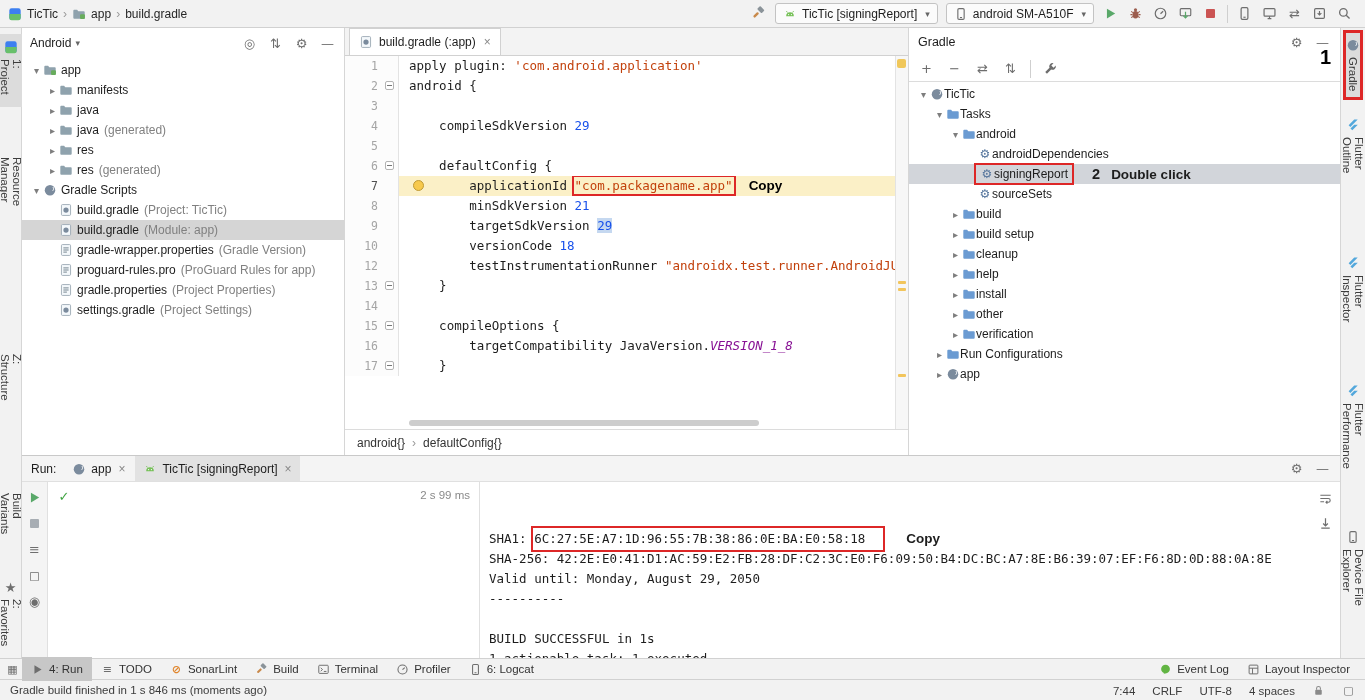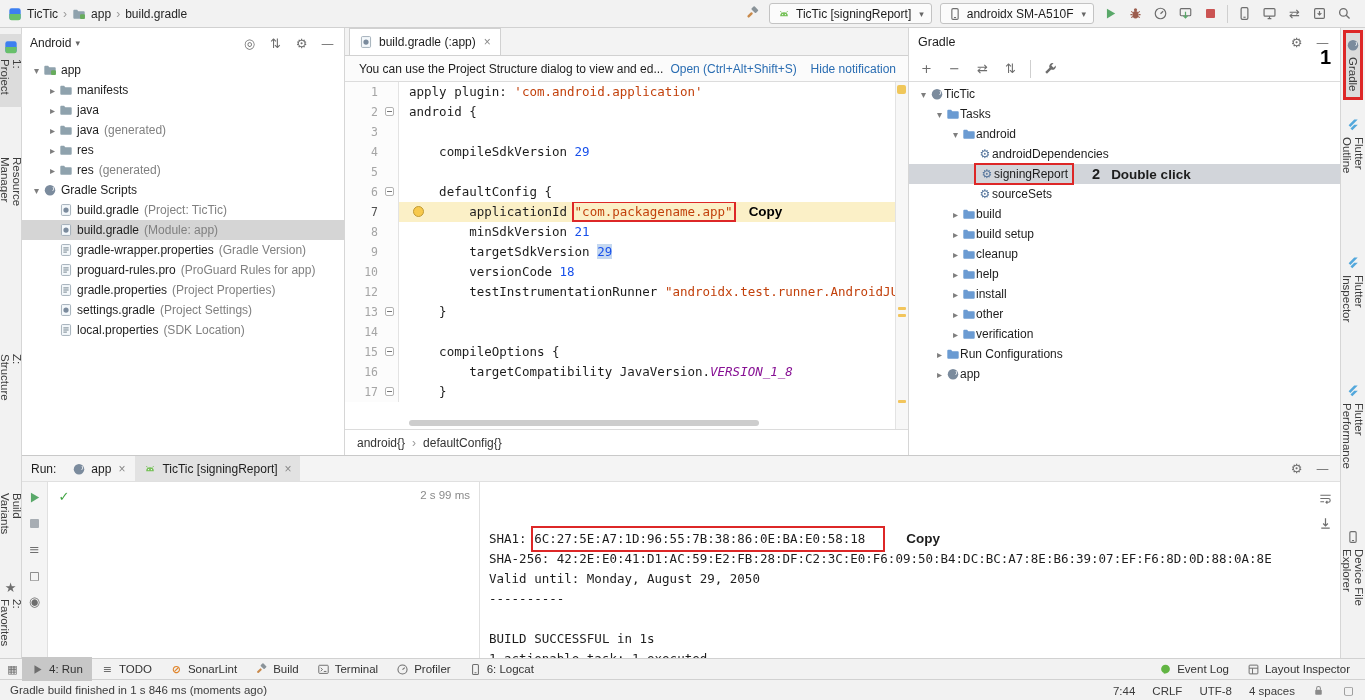--- a/index.html
+++ b/index.html
@@ -155,21 +155,21 @@
         <span>TicTic [signingReport]</span>
         <span class="arr">▾</span>
       </div>
       <div class="combo">
         <span class="ic sm">
             <svg viewBox="0 0 16 16">
               <rect x="4.4" y="1.8" width="7.2" height="12.4" rx="1.4" fill="none" stroke="#6e6e6e" stroke-width="1.3"></rect>
               <path d="M6.8 12h2.4" stroke="#6e6e6e" stroke-width="1.2"></path>
             </svg>
           </span>
-        <span>androidx SM-A510F</span>
+        <span>android SM-A510F</span>
         <span class="arr">▾</span>
       </div>
       <span class="ic">
           <svg viewBox="0 0 16 16">
             <path d="M4.2 2.8 13 8l-8.8 5.2z" fill="#59a869"></path>
           </svg>
         </span>
       <span class="ic">
           <svg viewBox="0 0 16 16">
             <ellipse cx="8" cy="9.2" rx="3.2" ry="4" fill="#9c5d4e"></ellipse>
@@ -398,53 +398,35 @@
                 <span class="chev"></span>
                 <span class="ic sm">
                   <svg viewBox="0 0 16 16">
                     <rect x="2.8" y="1.8" width="10.4" height="12.4" rx="1.2" fill="#f4f8fb" stroke="#9aa7b2"></rect>
                     <circle cx="8" cy="8" r="3" fill="#7b8b9d"></circle>
                   </svg>
                 </span>
                 <span class="lab">settings.gradle</span>
                 <span class="hint">(Project Settings)</span>
               </div>
-              <div class="trow" style="padding-left: 24px;">
-                <span class="chev"></span>
-                <span class="ic sm">
-                  <svg viewBox="0 0 16 16">
-                    <rect x="2.8" y="1.8" width="10.4" height="12.4" rx="1.2" fill="#f4f8fb" stroke="#9aa7b2"></rect>
-                    <rect x="5" y="5" width="6" height="1.2" fill="#7b8a94"></rect>
-                    <rect x="5" y="7.4" width="6" height="1.2" fill="#7b8a94"></rect>
-                    <rect x="5" y="9.8" width="4" height="1.2" fill="#7b8a94"></rect>
-                  </svg>
-                </span>
-                <span class="lab">local.properties</span>
-                <span class="hint">(SDK Location)</span>
-              </div>
             </div>
         </aside>
 
         <section class="editor">
           <div class="tabbar">
             <div class="tab">
               <span class="ic sm">
                   <svg viewBox="0 0 16 16">
                     <rect x="2.8" y="1.8" width="10.4" height="12.4" rx="1.2" fill="#f4f8fb" stroke="#9aa7b2"></rect>
                     <circle cx="8" cy="8" r="3" fill="#7b8b9d"></circle>
                   </svg>
                 </span>
               <span>build.gradle (:app)</span>
               <span class="x">×</span>
             </div>
-          </div>
-          <div class="notif">
-            <span>You can use the Project Structure dialog to view and ed...</span>
-            <span class="link">Open (Ctrl+Alt+Shift+S)</span>
-            <span class="link hidelink">Hide notification</span>
           </div>
           <div class="codewrap">
             <div id="code-lines">
                 <div class="crow">
                   <div class="gut">1</div>
                   <div class="ctext"><span>apply plugin: </span><span class="tok-s">'com.android.application'</span></div>
                 </div>
                 <div class="crow">
                   <div class="gut">2<span class="fold"></span></div>
                   <div class="ctext"><span>android {</span></div>

